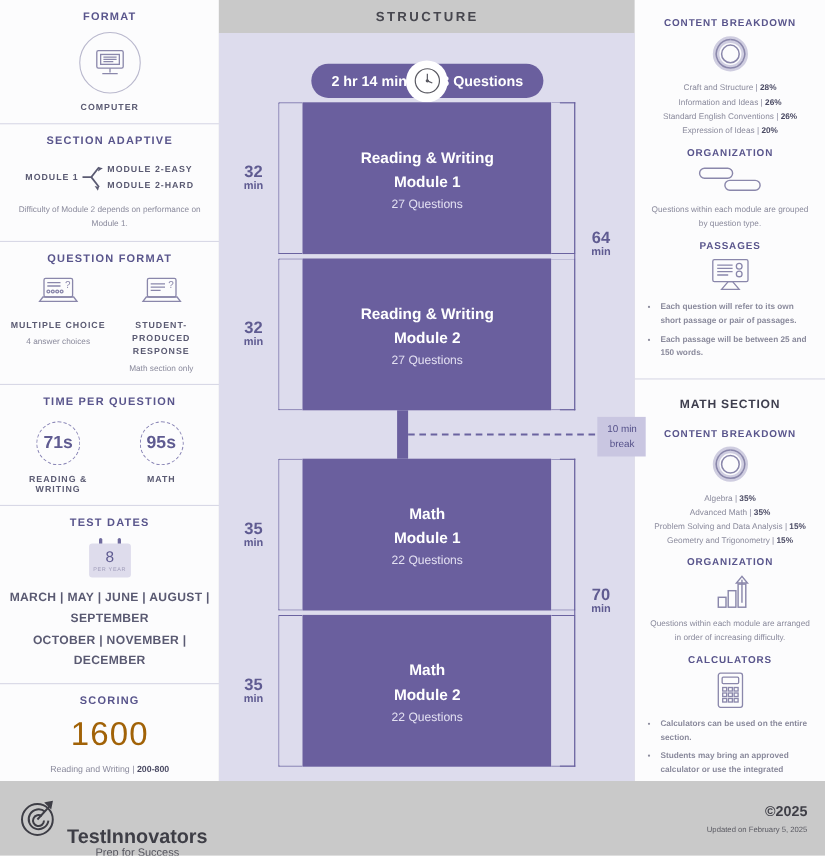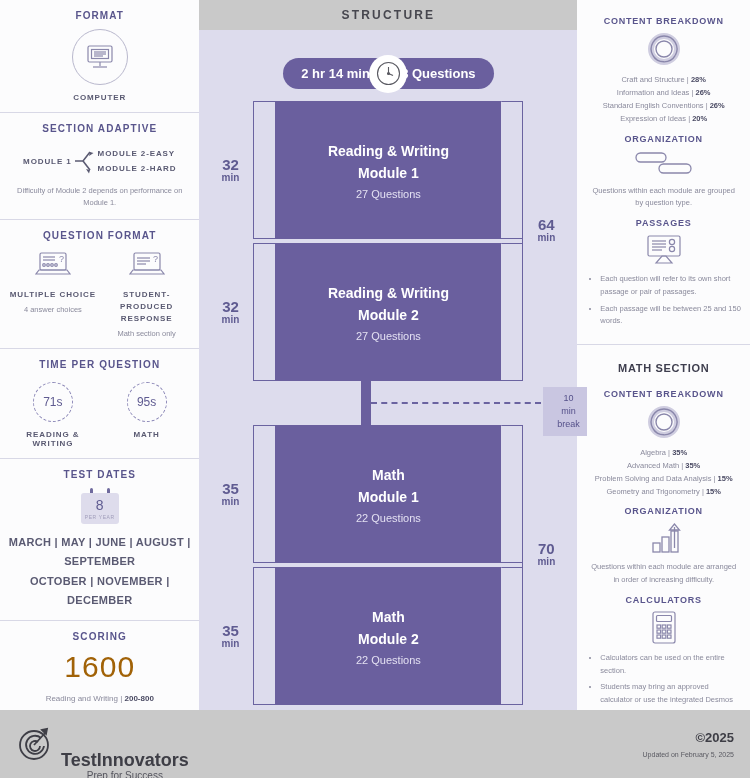--- a/index.html
+++ b/index.html
@@ -53,21 +53,21 @@
   .qf-item .llabel { display:block; line-height:1.5; margin-top:6px; }
   .qf-note { font-size:7.5px; color:#8a8a9c; margin-top:4px; }
 
   
   .tpq-item { width:50%; }
   .clock-dial {
     width: 40px; height:40px; margin: 4px auto 8px; position:relative;
     border-radius:50%; border:1.2px dashed #8d89b8;
     display:flex; align-items:center; justify-content:center;
   }
-  .clock-dial span { font-size:12px; font-weight:normal; color:#5f5b91; }
+  .clock-dial span { font-size:16px; font-weight:bold; color:#5f5b91; }
 
   
   .cal {
     width: 38px; height: 36px; margin: 6px auto 9px; position:relative;
   }
   .cal-body {
     position:absolute; left:0; top:5px; width:38px; height:31px;
     background:#dedcec; border-radius:3px;
     display:flex; flex-direction:column; align-items:center; justify-content:center;
   }
@@ -97,21 +97,21 @@
     position:relative; height:31px; background:#6a5f9e; border-radius:16px;
     display:flex; align-items:center; color:#fff; font-size:13px; font-weight:bold;
     padding: 0 18px; gap: 24px;
   }
   .pill-clock {
     position:absolute; left:50%; top:50%; transform:translate(-50%,-50%);
     width:38px; height:38px; border-radius:50%; background:#fff;
     display:flex; align-items:center; justify-content:center;
   }
 
-  .diagram { position:relative; margin-top:12px; height: 580px; }
+  .diagram { position:relative; margin-top:4px; height: 580px; }
   .modrow { position:absolute; left:0; right:0; display:flex; align-items:stretch; }
   .modlabel {
     width: 46px; display:flex; flex-direction:column; align-items:center; justify-content:center;
     color:#5f5b91; font-weight:bold; line-height:1.05;
   }
   .modlabel .num { font-size:15px; }
   .modlabel .unit { font-size:10px; }
   .bracket {
     width: 22px; border:1.4px solid #6a63a0; border-right:none;
     border-top-left-radius:1px;
@@ -145,21 +145,21 @@
     line-height:1.45; padding: 8px 0 4px;
   }
   .rhead {
     font-size:9px; font-weight:bold; letter-spacing:.8px; color:#59558c;
     text-transform:uppercase; margin: 8px 0 5px;
   }
   .rlist { font-size:7.5px; color:#8a8a9c; line-height:1.75; }
   .rlist b { color:#4a4a63; }
   .rnote { font-size:7.5px; color:#8a8a9c; line-height:1.7; padding: 0 4px; }
   .rbul { font-size:7.5px; color:#8a8a9c; line-height:1.7; text-align:left; padding-left:6px; }
-  .rbul li { margin-bottom:4px; margin-left:8px; }
+  .rbul li { margin-bottom:4px; margin-left:8px;font-weight:bold; }
   .rsep { height:1px; background:#d8d8e6; margin: 6px 0 0; }
   .icon-c { display:flex; justify-content:center; margin: 4px 0 6px; }
 
   
   .footer {
     position:absolute; left:0; bottom:0; width:750px; height:68px;
     background:#c9c9c9; display:flex; align-items:center; justify-content:space-between;
     padding: 0 16px;
   }
   .brand { display:flex; align-items:center; gap:9px; }
@@ -346,21 +346,21 @@
           </div>
 
           <div class="grandlabel" style="right:0; top:116px;">
             <div class="num">64</div>
             <div class="unit">min</div>
           </div>
           <div style="position:absolute; right:46px; top:0; width:14px; height:280px; border:1.4px solid #6a63a0; border-left:none;"></div>
 
           <div class="connector" style="left:154px; top:280px; width:10px; height:44px;"></div>
           <div class="break-dash" style="left:164px; top:301px; width:170px;"></div>
-          <div class="break-tag" style="left:336px; top:286px; width:44px;padding-left:12px;">10 min break</div>
+          <div class="break-tag" style="left:336px; top:286px; width:44px;">10 min break</div>
 
           <div class="modrow" style="top:324px; height:138px;">
             <div class="modlabel">
               <span class="num">35</span>
               <span class="unit">min</span>
             </div>
             <div class="bracket"></div>
             <div class="modbox">
               <div class="t1">Math</div>
               <div class="t1">Module 1</div>

